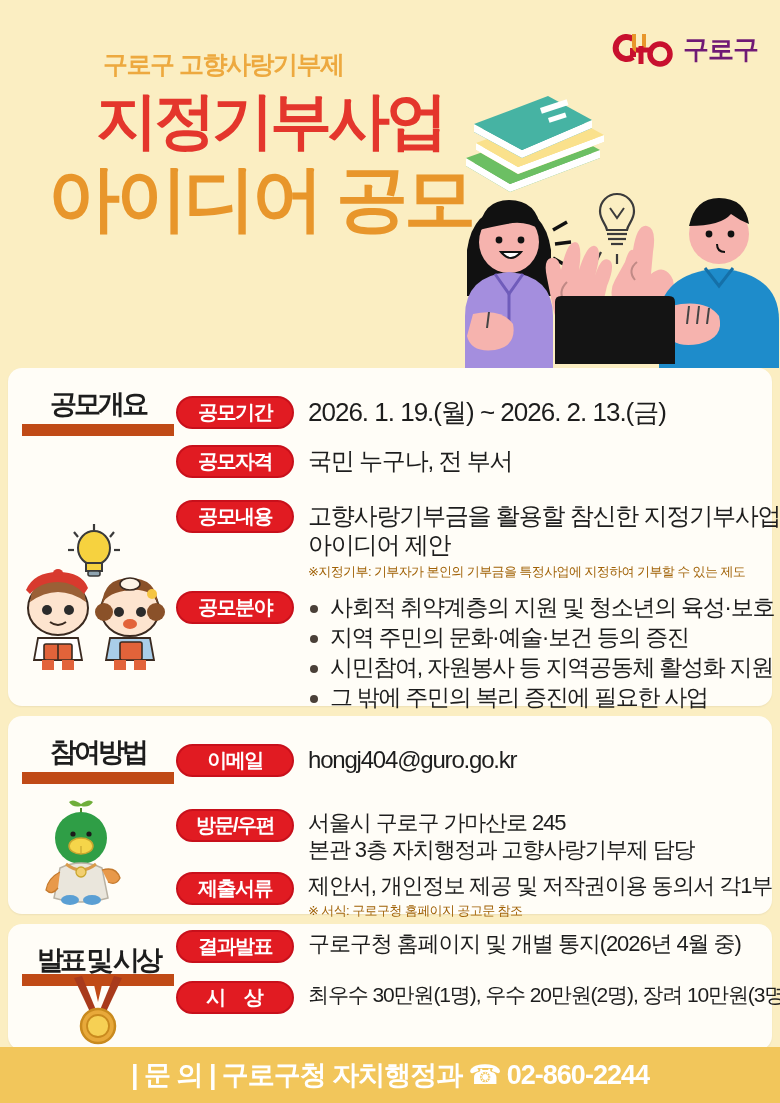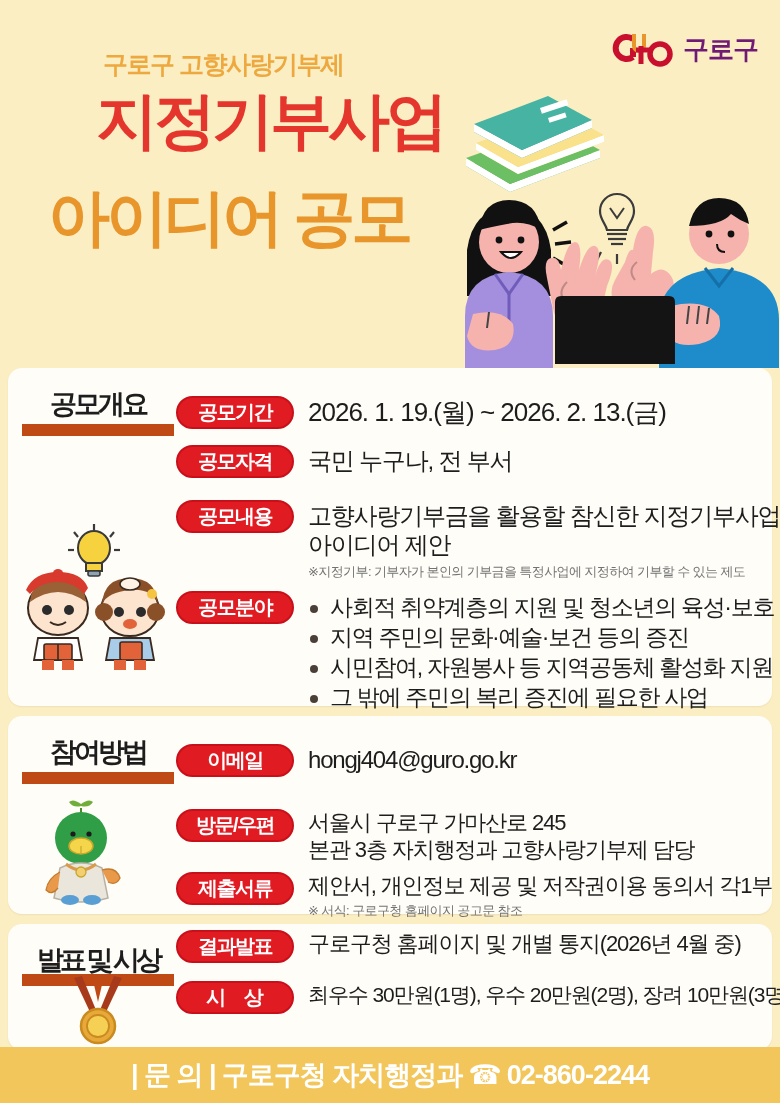--- a/index.html
+++ b/index.html
@@ -13,21 +13,21 @@
 
   
   .hero{position:relative;height:368px;overflow:hidden;}
   .logo{position:absolute;top:30px;right:22px;display:flex;align-items:center;gap:10px;}
   .logo-mark{position:relative;width:66px;height:38px;}
   .logo-text{font-size:26px;font-weight:bold;color:#701a75;letter-spacing:-1px;}
   .eyebrow{position:absolute;left:55px;top:48px;font-size:25px;font-weight:bold;
            color:#eda93f;letter-spacing:-1.5px;margin-left:48px;}
   .title1{position:absolute;left:48px;top:90px;font-size:62px;font-weight:bold;
           color:#e4362c;letter-spacing:-4px;line-height:1;white-space:nowrap;margin-left:48px;}
-  .title2{position:absolute;left:48px;top:187px;font-size:62px;font-weight:bold;
+  .title2{position:absolute;left:48px;top:162px;font-size:72px;font-weight:bold;
           color:#e8962b;letter-spacing:-4px;line-height:1;white-space:nowrap;}
 
   .books{position:absolute;left:452px;top:88px;width:160px;height:118px;}
   .people{position:absolute;left:455px;top:178px;width:325px;height:190px;}
 
   
   .card{position:absolute;left:8px;width:764px;background:#fffdf7;
         border-radius:14px;box-shadow:0 1px 2px rgba(0,0,0,.06);}
   #card-overview{top:368px;height:338px;}
   #card-howto{top:716px;height:198px;}
@@ -43,21 +43,21 @@
   .pill{flex:0 0 auto;width:118px;height:33px;border-radius:17px;
         background:#e11b22;border:2px solid #c8101b;color:#fff;
         font-size:20px;font-weight:bold;letter-spacing:-1.5px;
         display:flex;align-items:center;justify-content:center;
         box-sizing:border-box;}
   .pill.spaced{letter-spacing:6px;text-indent:6px;}
   .rowbody{margin-left:14px;padding-top:1px;}
   .val{font-size:24px;color:#1d1d1d;letter-spacing:-1.2px;line-height:1.22;white-space:nowrap;}
   .val.num{font-size:26px;letter-spacing:-1px;}
   .val.sm{font-size:22px;letter-spacing:-1.1px;}
-  .note{font-size:13px;color:#737373;letter-spacing:-0.6px;margin-top:3px;white-space:nowrap;}
+  .note{font-size:13px;color:#a16207;letter-spacing:-0.6px;margin-top:3px;white-space:nowrap;}
   .bullets{list-style:none;margin:0;padding:0;}
   .bullets li{position:relative;padding-left:22px;font-size:23px;color:#1d1d1d;
               letter-spacing:-1.3px;line-height:1.31;white-space:nowrap;}
   .bullets li:before{content:"";position:absolute;left:2px;top:13px;
                      width:8px;height:8px;border-radius:50%;background:#4a4038;}
 
   
   .kids{position:absolute;left:8px;top:152px;width:160px;height:150px;}
   .duck{position:absolute;left:28px;top:78px;width:90px;height:112px;}
   .medal{position:absolute;left:62px;top:52px;width:56px;height:70px;}

